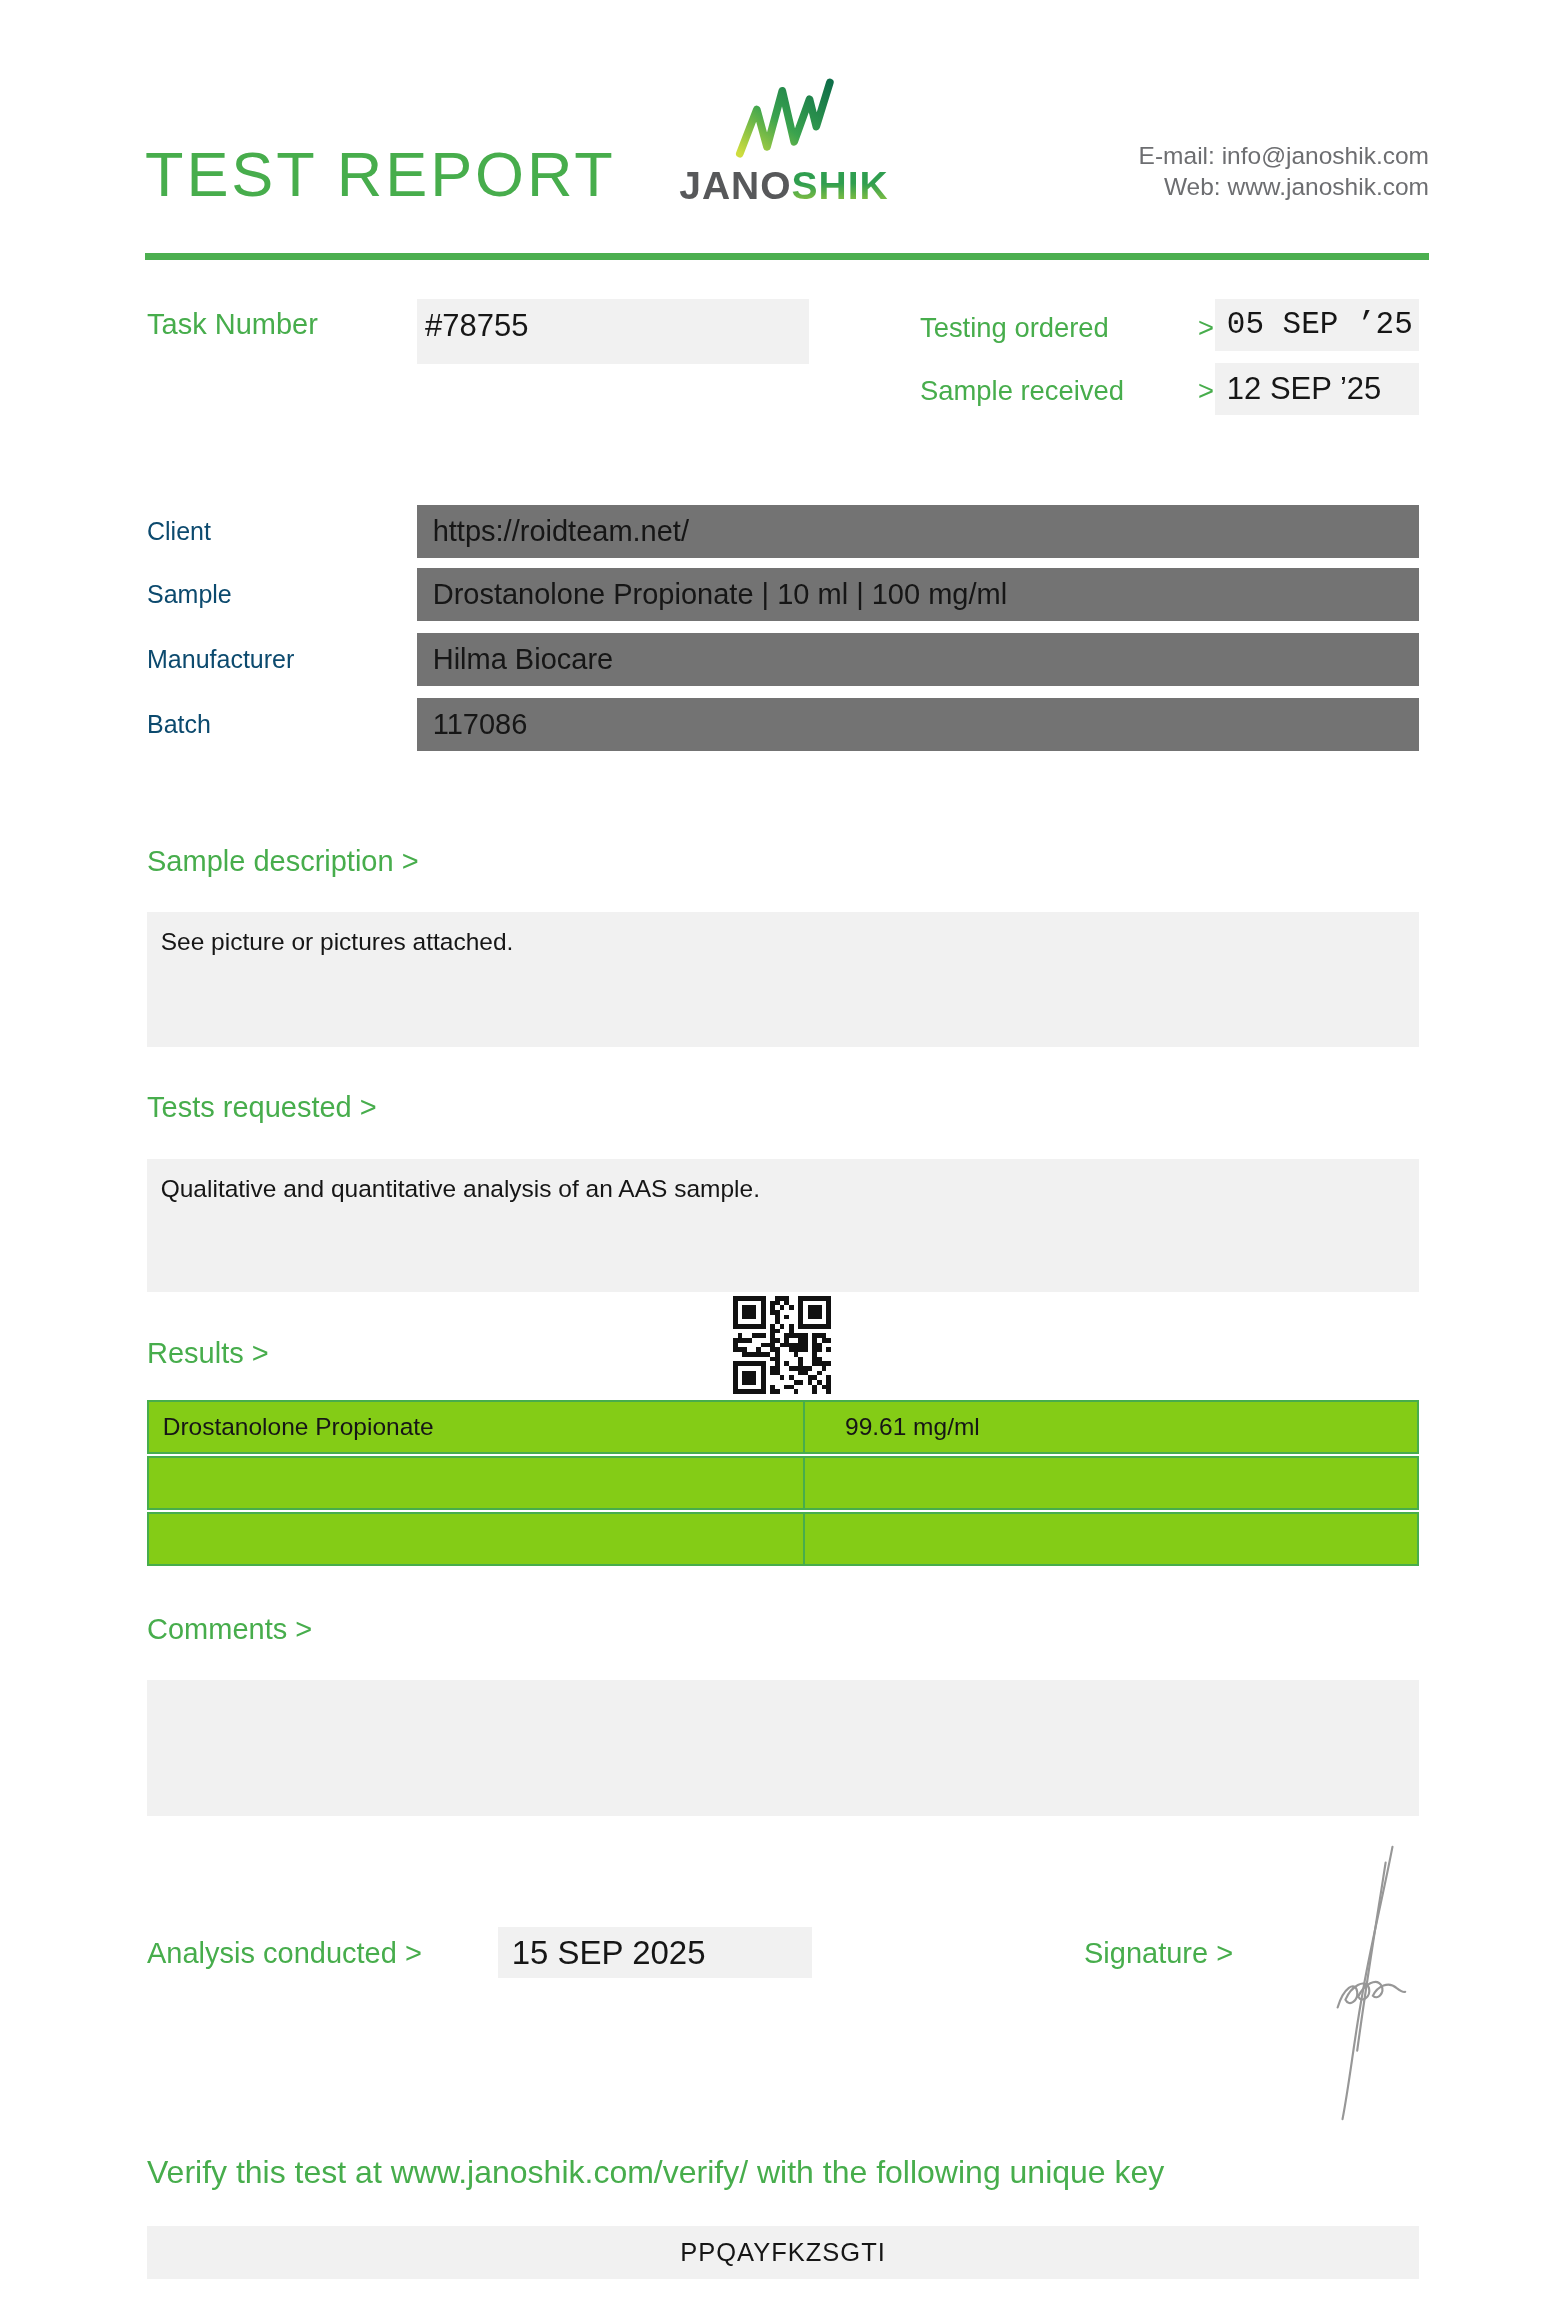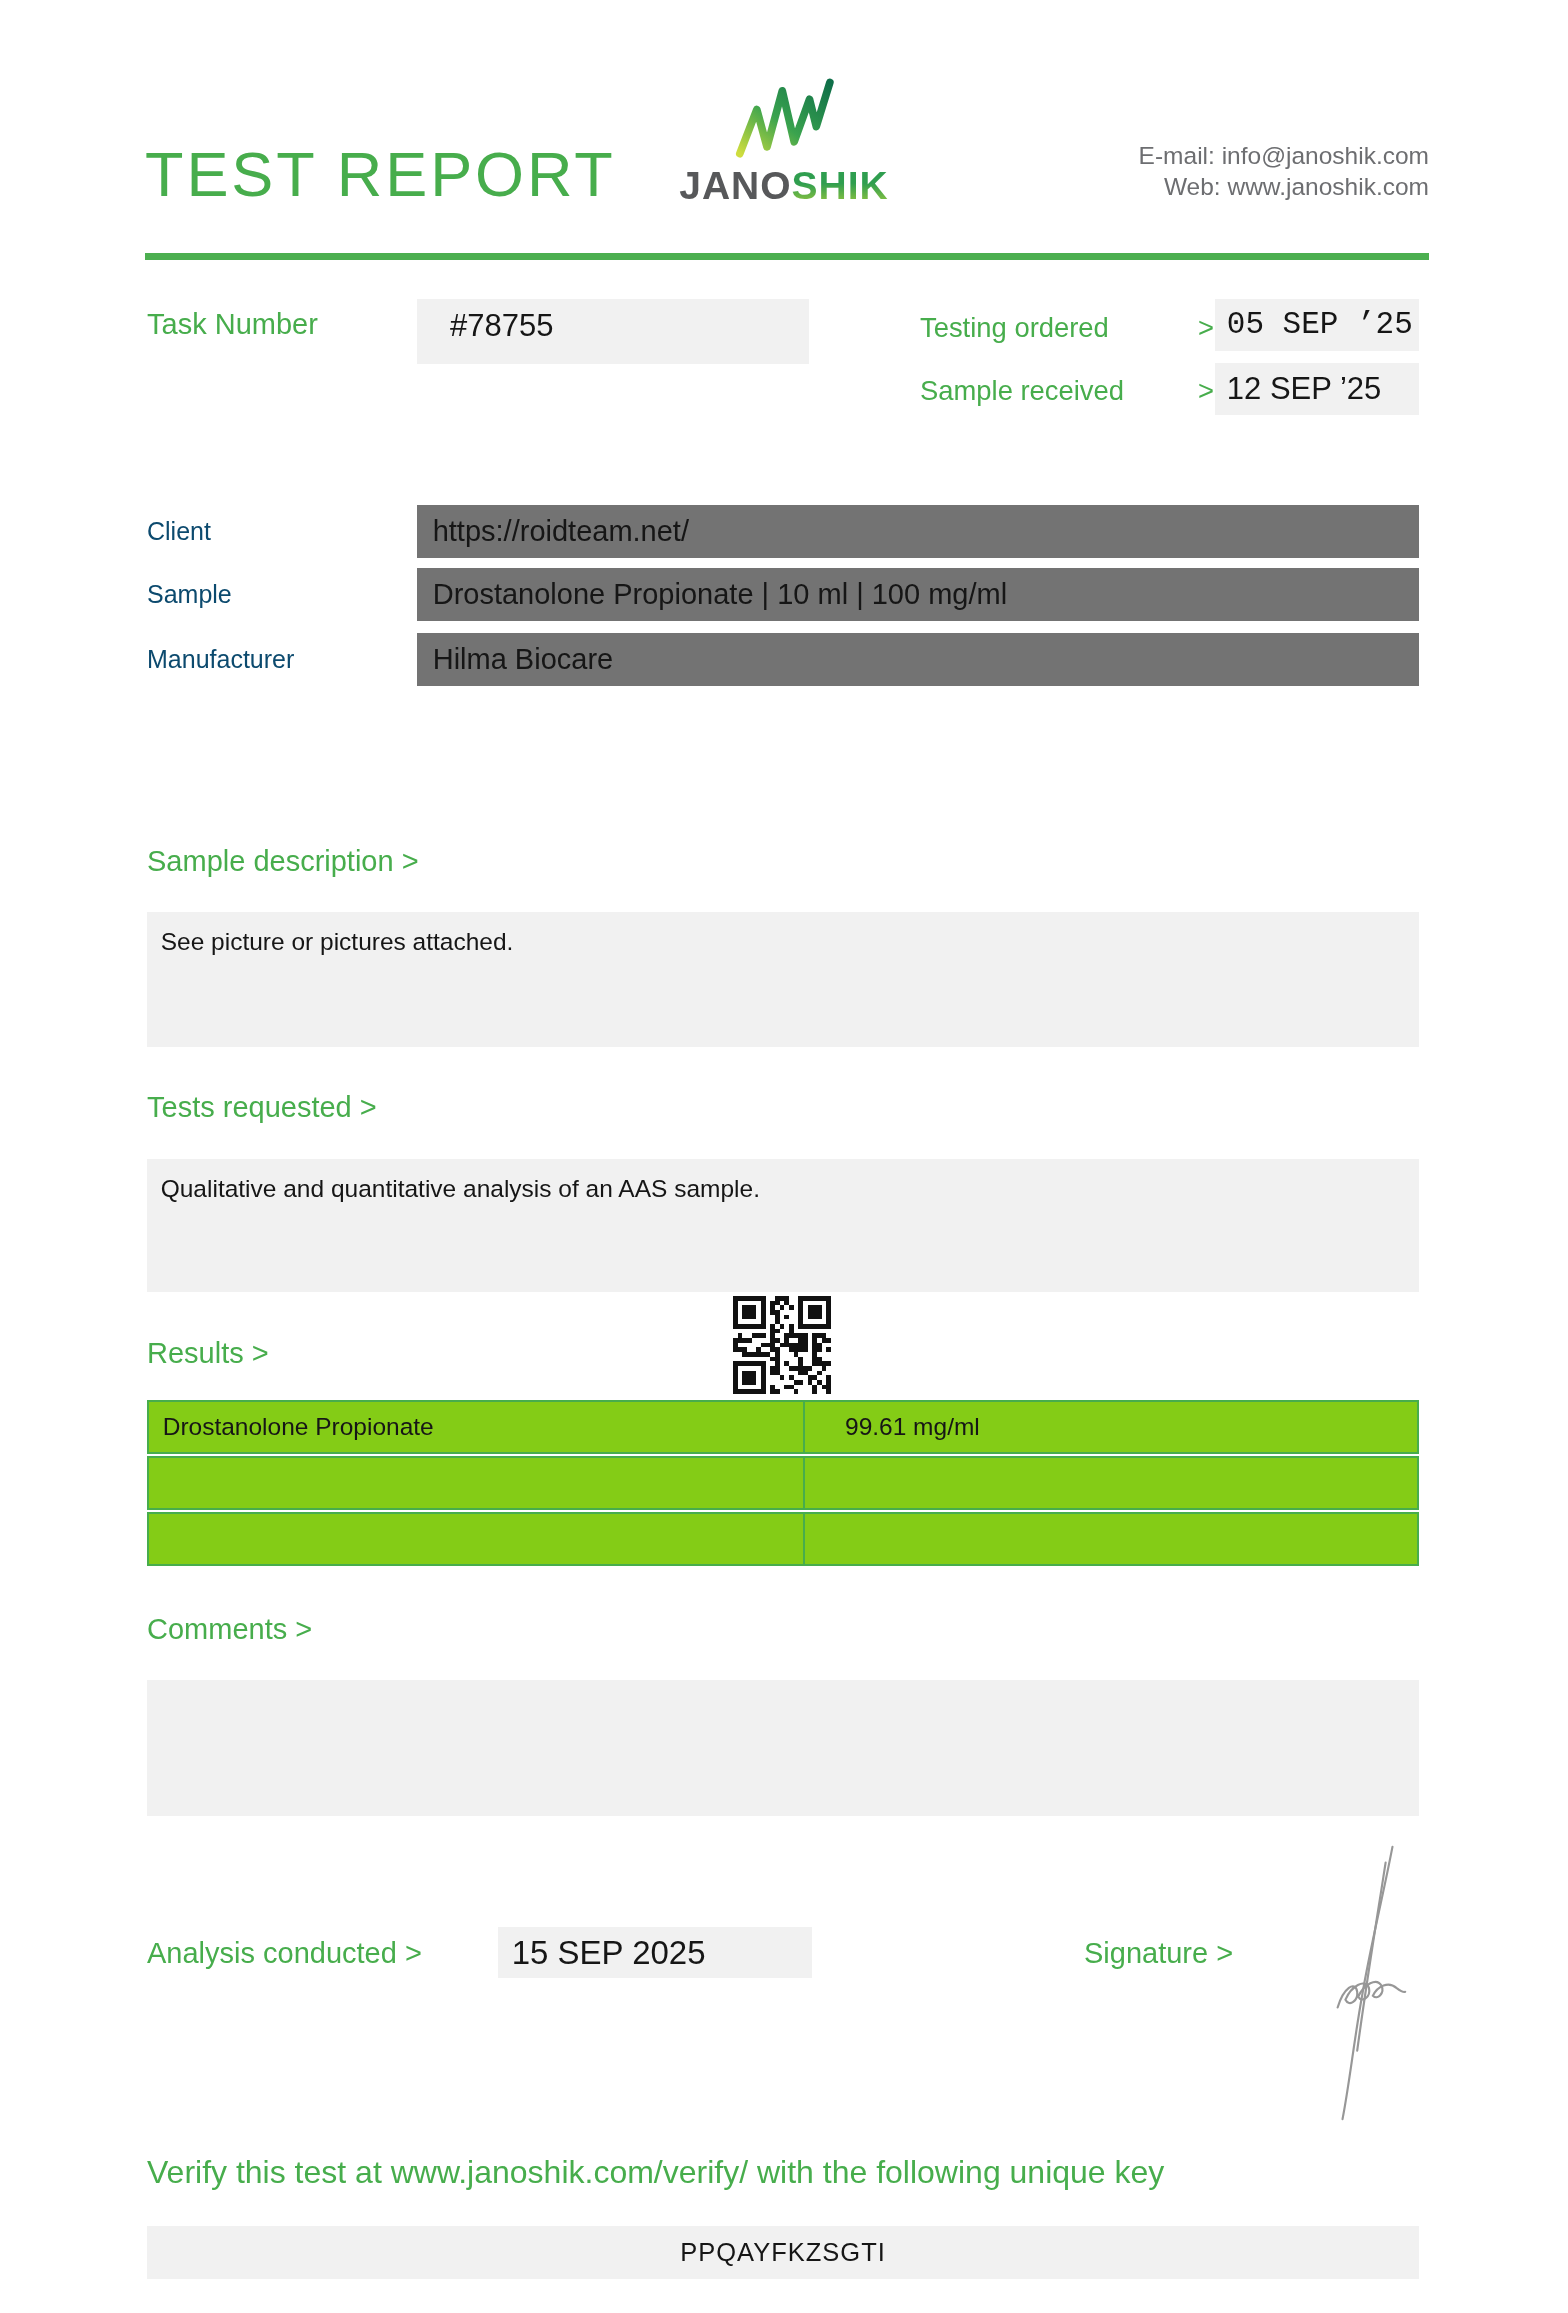--- a/index.html
+++ b/index.html
@@ -32,21 +32,21 @@
     position:absolute;right:139px;top:140px;
     text-align:right;font-size:24.5px;line-height:31px;color:#6d6e71;
   }
   .divider{position:absolute;left:145px;top:253px;width:1284px;height:6.9px;background:#4caf50;}
 
   
   .green-label{color:#47ad4c;}
   .task-label{position:absolute;left:147px;top:308px;font-size:29px;text-align:center;}
   .task-box{
     position:absolute;left:417px;top:299px;width:392px;height:65px;
-    background:#f1f1f1;font-size:31px;line-height:53px;padding-left:33px;box-sizing:border-box;
+    background:#f1f1f1;font-size:31px;line-height:53px;padding-left:8px;box-sizing:border-box;
   }
   .ordered-label{position:absolute;left:920px;top:312px;width:294px;display:flex;justify-content:space-between;font-size:27.4px;}
   .received-label{position:absolute;left:920px;top:375px;width:294px;display:flex;justify-content:space-between;font-size:27.4px;}
   .date-box{
     position:absolute;left:1215px;width:204px;height:52px;background:#f1f1f1;
     font-size:31px;line-height:52px;padding-left:11.8px;box-sizing:border-box;white-space:nowrap;
   }
   .date-box.ordered{top:299px;font-family:Liberation Mono, monospace;}
   .date-box.received{top:363px;}
 
@@ -147,20 +147,24 @@
     <span class="lbl">Client</span>
     <span class="val">https://roidteam.net/</span>
   </div>
   <div class="detail-row row-sample">
     <span class="lbl">Sample</span>
     <span class="val">Drostanolone Propionate | 10 ml | 100 mg/ml</span>
   </div>
   <div class="detail-row row-manufacturer">
     <span class="lbl">Manufacturer</span>
     <span class="val">Hilma Biocare</span>
+  </div>
+  <div class="detail-row row-batch">
+    <span class="lbl">Batch</span>
+    <span class="val">117086</span>
   </div>
 
   <div class="section-heading h-description">Sample description &gt;</div>
   <div class="gray-box box-description">See picture or pictures attached.</div>
 
   <div class="section-heading h-tests">Tests requested &gt;</div>
   <div class="gray-box box-tests">Qualitative and quantitative analysis of an AAS sample.</div>
 
   <div class="qr"><svg viewBox="0 0 21 21" width="100%" height="100%" shape-rendering="crispEdges">
         <g fill="#111">

